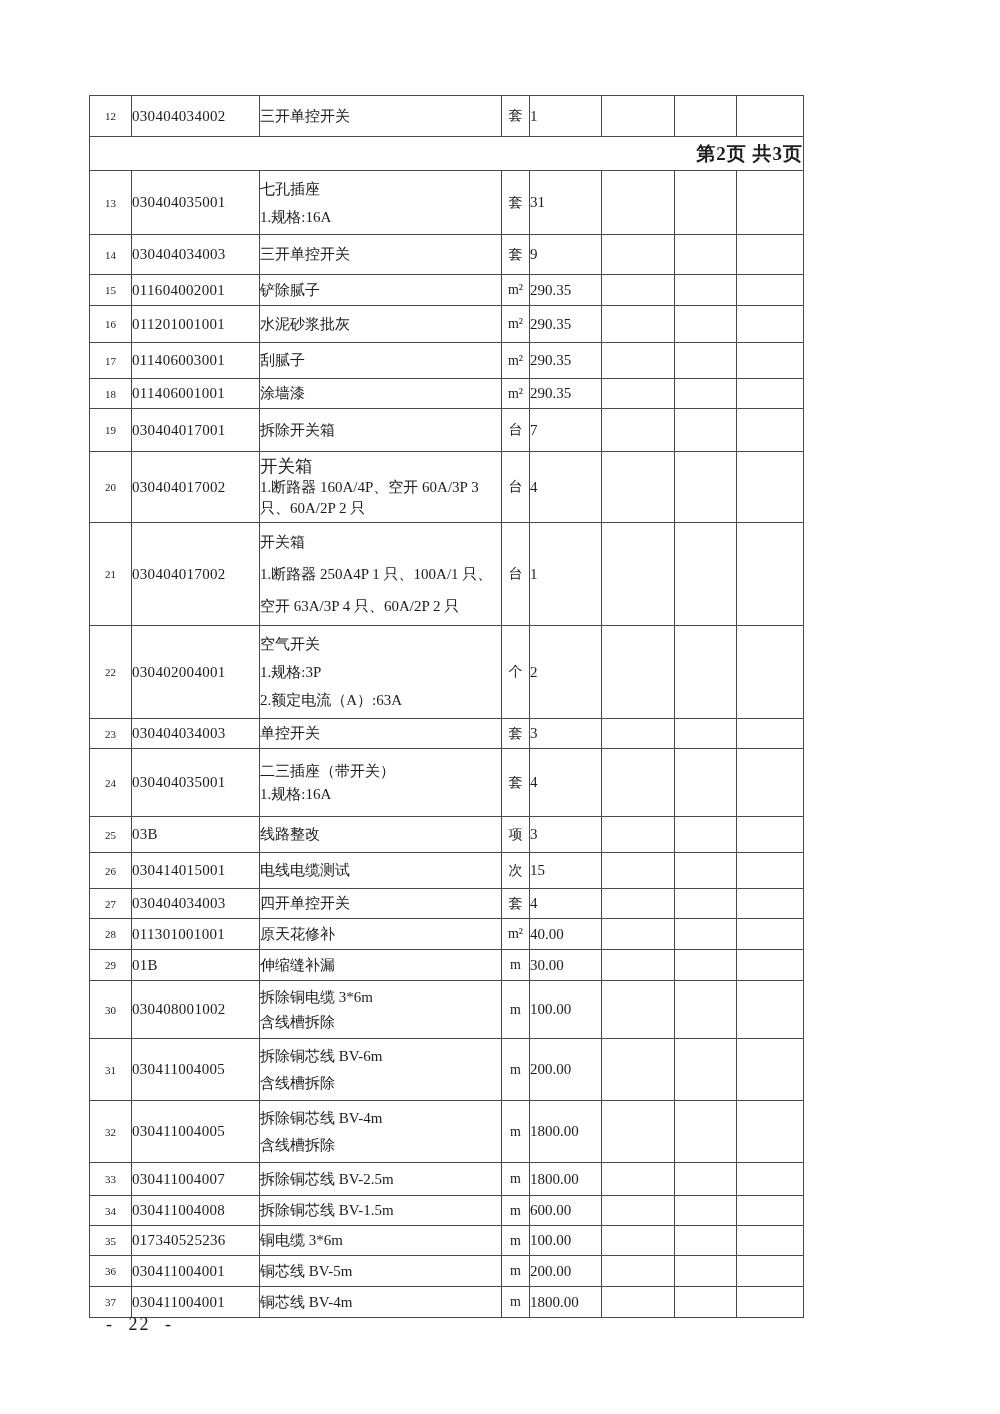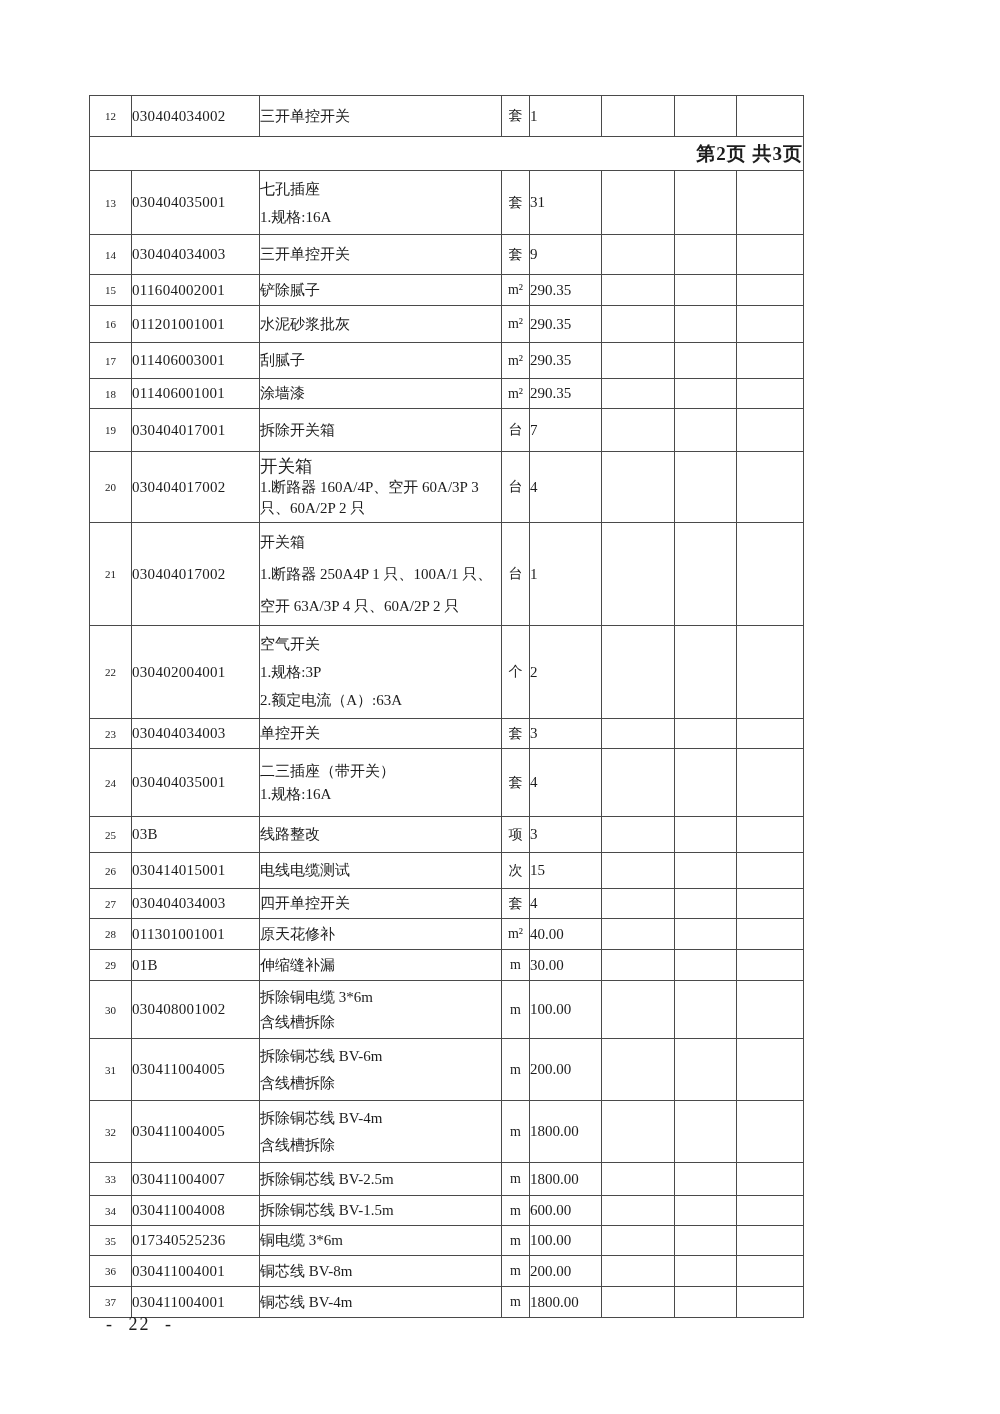--- a/index.html
+++ b/index.html
@@ -360,21 +360,21 @@
           <td class="unit">m</td>
           <td class="qty">100.00</td>
           <td class=""></td>
           <td class=""></td>
           <td class=""></td>
         </tr>
         <tr style="height: 31px;">
           <td class="no">36</td>
           <td class="code">030411004001</td>
           <td class="desc">
-            <div class="line">铜芯线 BV-8m</div>
+            <div class="line">铜芯线 BV-5m</div>
           </td>
           <td class="unit">m</td>
           <td class="qty">200.00</td>
           <td class=""></td>
           <td class=""></td>
           <td class=""></td>
         </tr>
         <tr style="height: 31px;">
           <td class="no">37</td>
           <td class="code">030411004001</td>

